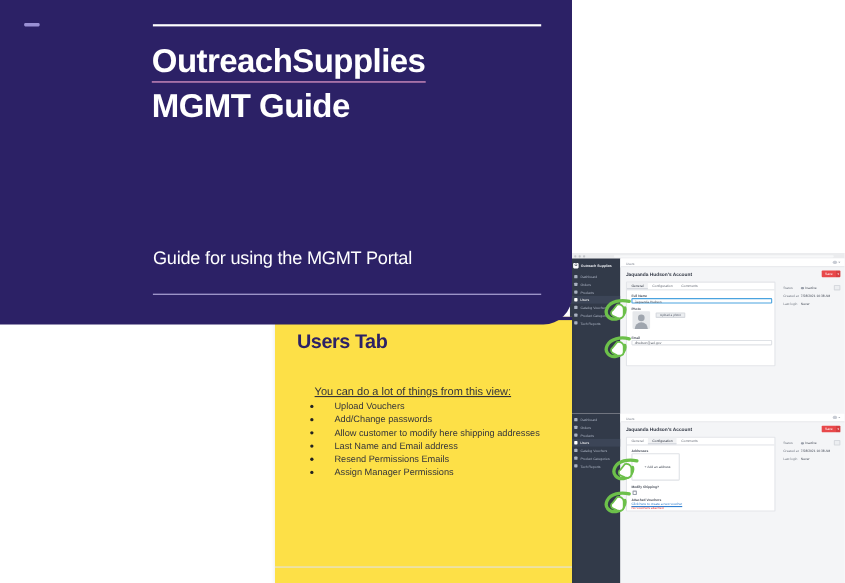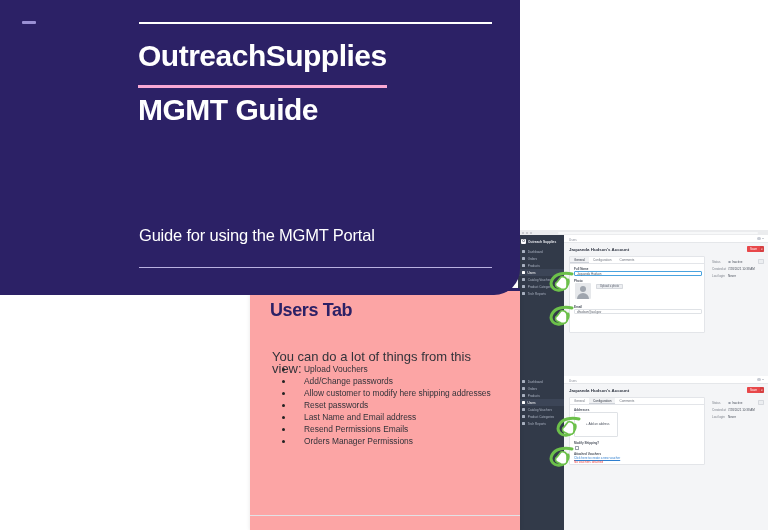--- a/index.html
+++ b/index.html
@@ -30,46 +30,46 @@
   .title-rule-bottom {
     position: absolute; left: 139px; top: 267px; width: 353px; height: 1px;
     background: #b9b1e0;
   }
   .title-head {
     position: absolute; left: 138px; top: 38px; width: 370px;
     color: #ffffff;
     font-size: 30px; line-height: 35px; font-weight: 700;
     letter-spacing: -0.5px;
   }
-  .title-head .l1 { display: inline-block; border-bottom: 3px solid #f9a8d4; padding-bottom:12px; }
+  .title-head .l1 { display: inline-block; border-bottom: 1px solid #f9a8d4; padding-bottom:1px; }
   .title-head .l2 { display: block; margin-top: 4px; }
   .title-sub {
     position: absolute; left: 139px; top: 226px; width: 370px;
     color: #ffffff; font-size: 16.5px; font-weight: 400; letter-spacing: -0.2px;
   }
 
   
   .users-card {
     position: absolute; left: 250px; top: 288px; width: 270px; height: 242px;
-    background: #fca5a5;
+    background: #fde047;
     border-top: 3px solid #2c2166;
     box-shadow: 0 1px 4px rgba(0,0,0,0.10);
     z-index: 2;
     overflow: hidden;
   }
   .users-card .corner-tab {
     position:absolute; left:0; top:-3px; width:12px; height:5px; background:#4a4a55;
   }
   .users-title {
     position: absolute; left: 20px; top: 9px;
     color: #2c2166; font-size: 18px; font-weight: 700; letter-spacing: -0.4px;
   }
   .users-intro {
-    position: absolute; left: 22px; top: 60px; width: 230px;
-    color: #33333a; font-size: 13px; line-height: 12px;
+    position: absolute; left: 36px; top: 60px; width: 230px;
+    color: #33333a; font-size: 10px; line-height: 12px; text-decoration: underline;
   }
   .users-list {
     position: absolute; left: 22px; top: 72px; width: 232px;
     color: #33333a; font-size: 8.4px; line-height: 12px;
     list-style: none;
   }
   .users-list li {
     position: relative; padding-left: 32px; margin-bottom: 0px;
   }
   .users-list li .bullet {
@@ -394,24 +394,23 @@
   </div>
 
   <div class="users-card">
     <span class="corner-tab"></span>
     <div class="users-title">Users Tab</div>
     <div class="users-intro">You can do a lot of things from this view:</div>
     <ul class="users-list">
       <li><span class="bullet"></span><span>Upload Vouchers</span></li>
       <li><span class="bullet"></span><span>Add/Change passwords</span></li>
       <li><span class="bullet"></span><span>Allow customer to modify here shipping addresses</span></li>
-      <li><span class="bullet"></span><span>Reset passwords</span></li>
       <li><span class="bullet"></span><span>Last Name and Email address</span></li>
       <li><span class="bullet"></span><span>Resend Permissions Emails</span></li>
-      <li><span class="bullet"></span><span>Orders Manager Permissions</span></li>
+      <li><span class="bullet"></span><span>Assign Manager Permissions</span></li>
     </ul>
     <div class="users-footer-rule"></div>
   </div>
 
   <div class="title-card">
     <span class="title-dash"></span>
     <span class="title-rule-top"></span>
     <div class="title-head">
       <span class="l1">OutreachSupplies</span>
       <span class="l2">MGMT Guide</span>

